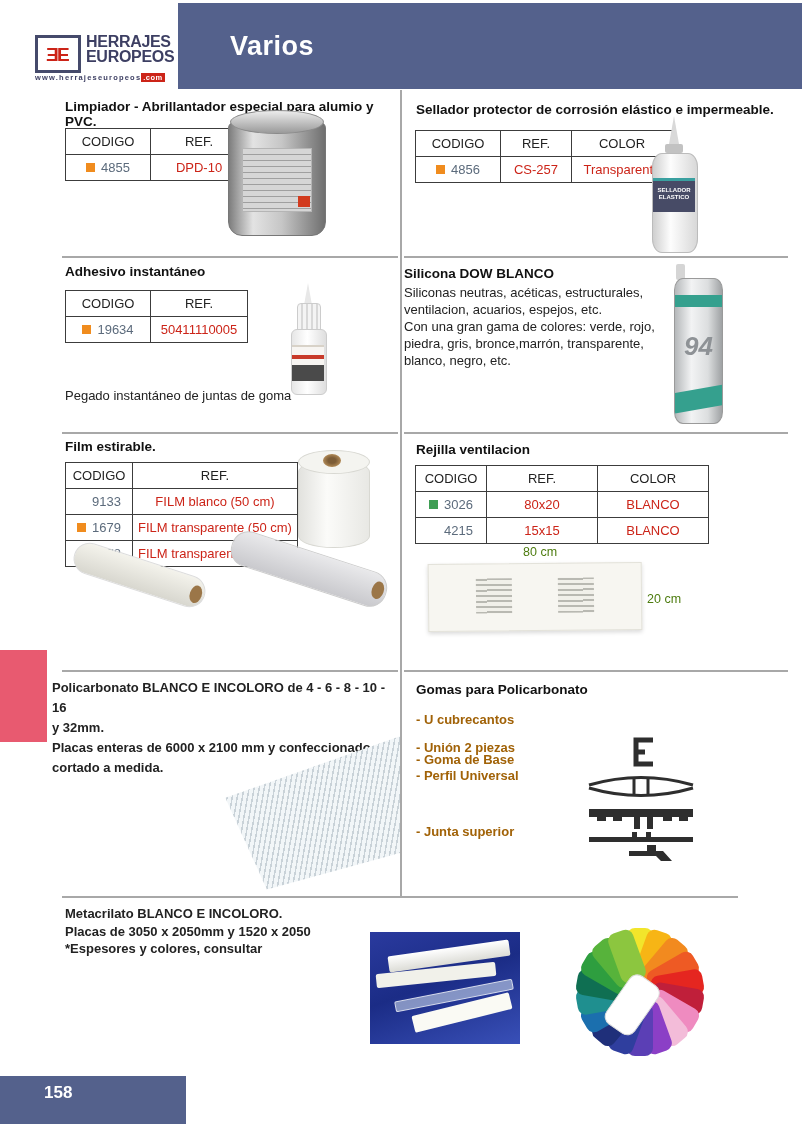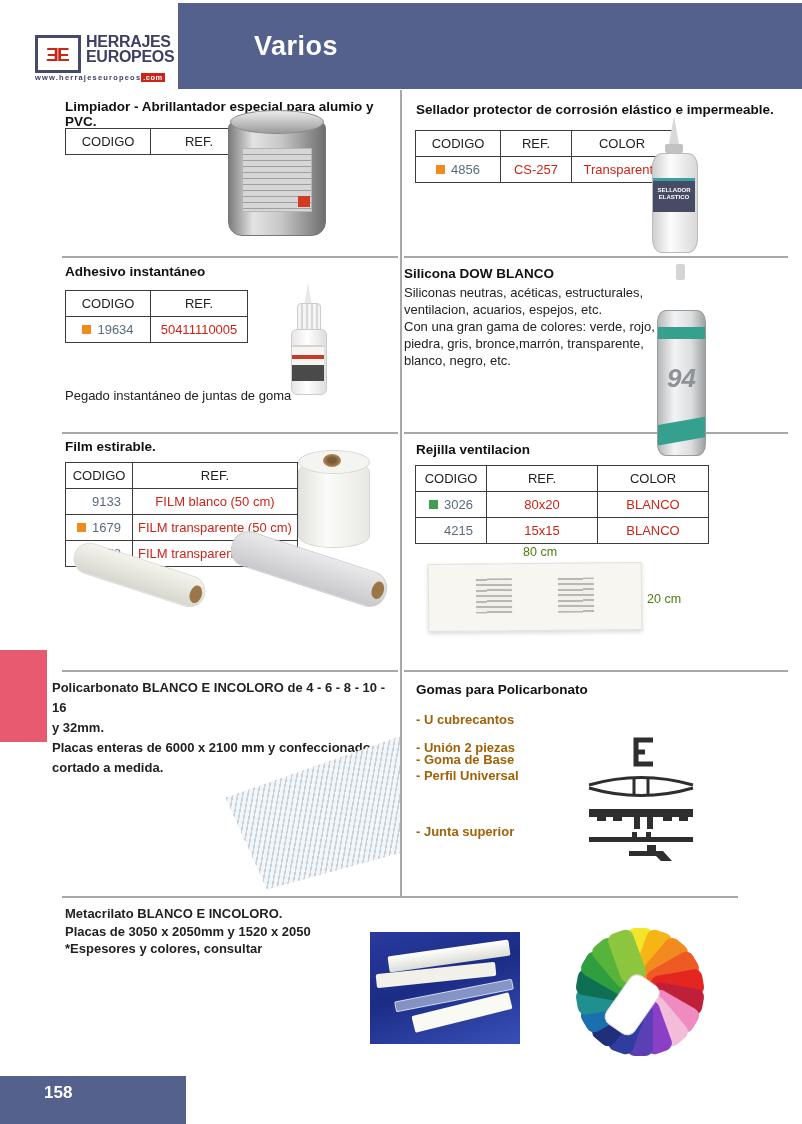--- a/index.html
+++ b/index.html
@@ -3,21 +3,21 @@
 <meta charset="utf-8">
 <style>
   html,body{margin:0;padding:0;background:#fff;}
   #page{position:relative;width:802px;height:1124px;background:#ffffff;overflow:hidden;
         font-family:"Liberation Sans", sans-serif;color:#111;}
   .abs{position:absolute;}
   .preline{white-space:pre-line;}
 
   
   #header-bar{left:178px;top:3px;width:624px;height:86px;background:#54618c;display:flex;align-items:center;}
-  #header-title{color:#fff;font-size:27px;font-weight:bold;margin-left:76px;letter-spacing:.5px;}
+  #header-title{color:#fff;font-size:27px;font-weight:bold;margin-left:52px;letter-spacing:.5px;}
   #logo{left:33px;top:33px;width:150px;height:50px;}
   #logo-box{position:absolute;left:2px;top:2px;width:40px;height:32px;border:3px solid #454a6b;
             display:flex;align-items:center;justify-content:center;color:#cc2418;font-weight:bold;font-size:19px;line-height:19px;}
   #logo-box .flip{display:inline-block;transform:scaleX(-1);margin-right:-2px;}
   #brand-text{position:absolute;left:53px;top:1px;font-weight:bold;font-size:16px;line-height:15px;
               color:#3d3f63;letter-spacing:-.3px;}
   #brand-web{position:absolute;left:2px;top:40px;font-size:7.5px;font-weight:bold;color:#3d3f63;letter-spacing:1.2px;}
   #brand-web .tld{background:#cc2418;color:#fff;padding:0 2px;letter-spacing:.5px;}
 
   
@@ -70,22 +70,22 @@
     border-right:4px solid transparent;border-bottom:22px solid #e8e8e8;}
   #glue .cap{position:absolute;left:14px;top:20px;width:22px;height:26px;border-radius:4px 4px 0 0;
     background:repeating-linear-gradient(90deg,#f4f4f4 0 3px,#d8d8d8 3px 5px);border:1px solid #ccc;}
   #glue .body{position:absolute;left:8px;top:46px;width:34px;height:64px;border-radius:6px;
     background:linear-gradient(90deg,#e6e6e6,#ffffff 45%,#dedede);border:1px solid #ccc;}
   #glue .label{position:absolute;left:9px;top:62px;width:32px;height:34px;background:#f7f5f2;border-top:2px solid #d8d2c8;
     background-image:linear-gradient(#f7f5f2 0 8px,#c83a2a 8px 12px,#f7f5f2 12px 18px,#4a4a4a 18px 30px);}
   
   #cartridge{left:652px;top:264px;width:58px;height:162px;}
   #cartridge .nozzle{position:absolute;left:24px;top:0;width:9px;height:16px;background:#d5d5d5;border-radius:2px;}
-  #cartridge .body{position:absolute;left:5px;top:14px;width:47px;height:144px;border-radius:9px/12px;
-    background:linear-gradient(90deg,#b5b8ba,#f2f3f4 35%,#dcdedf 70%,#9fa2a4);border:1px solid #9a9a9a;overflow:hidden;margin-top:32px;}
+  #cartridge .body{position:absolute;left:22px;top:14px;width:47px;height:144px;border-radius:9px/12px;
+    background:linear-gradient(90deg,#b5b8ba,#f2f3f4 35%,#dcdedf 70%,#9fa2a4);border:1px solid #9a9a9a;overflow:hidden;}
   #cartridge .band-top{position:absolute;left:0;top:16px;width:100%;height:12px;background:#35a08e;}
   #cartridge .num{position:absolute;left:0;top:52px;width:100%;text-align:center;font-size:26px;font-weight:bold;
     font-style:italic;color:#8e9296;}
   #cartridge .band-bot{position:absolute;left:-4px;bottom:14px;width:120%;height:20px;background:#35a08e;transform:rotate(-10deg);}
   
   #film-roll{left:296px;top:450px;width:74px;height:98px;}
   #film-roll .cyl{position:absolute;left:2px;top:10px;width:70px;height:86px;
     background:linear-gradient(90deg,#e2e2de,#fbfbf9 40%,#e8e8e4);border:1px solid #d8d8d2;border-radius:35px/12px;}
   #film-roll .top{position:absolute;left:2px;top:0;width:70px;height:22px;border-radius:50%;
     background:#f4f4f0;border:1px solid #d8d8d2;}
@@ -152,20 +152,24 @@
   <div class="abs hline" style="left:62px;top:670px;width:336px;"></div>
   <div class="abs hline" style="left:404px;top:670px;width:384px;"></div>
   <div class="abs hline" style="left:62px;top:896px;width:676px;"></div>
 
   <div class="title" style="left:65px;top:99px;width:340px;">Limpiador - Abrillantador especial para alumio y PVC.</div>
   <table class="ptable" style="left:65px;top:128px;">
     <tbody>
         <tr>
       <td class="th w85">CODIGO</td>
       <td class="th w95">REF.</td>
+    </tr>
+    <tr>
+      <td class="codigo-cell"><span class="bullet" style="background:#f08c1e"></span><span>4855</span></td>
+      <td class="red">DPD-10</td>
     </tr>
   </tbody>
     </table>
   <div class="img-wrap" id="bucket">
     <div class="body"></div>
     <div class="lid"></div>
     <div class="label"></div>
     <div class="red-sq"></div>
   </div>
 

